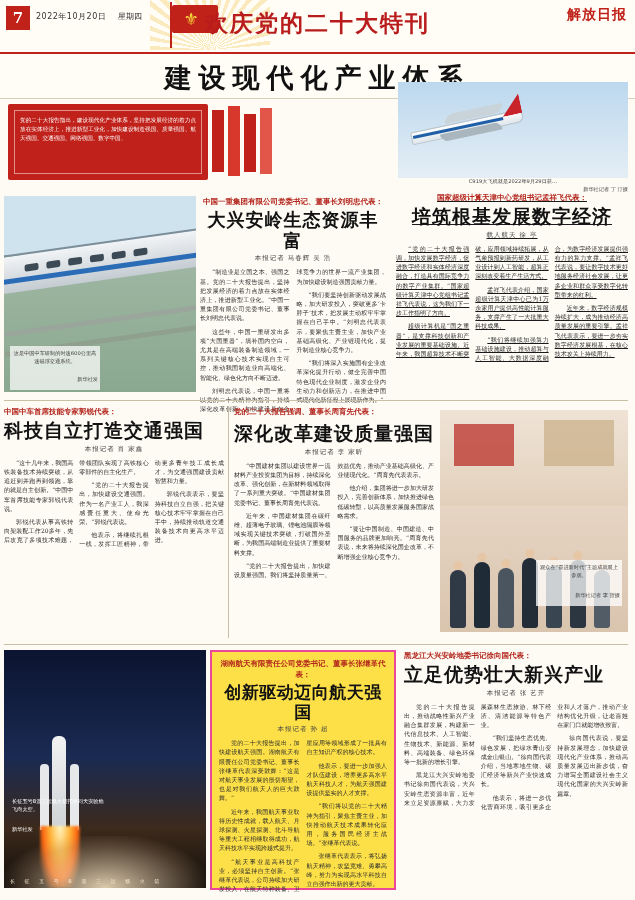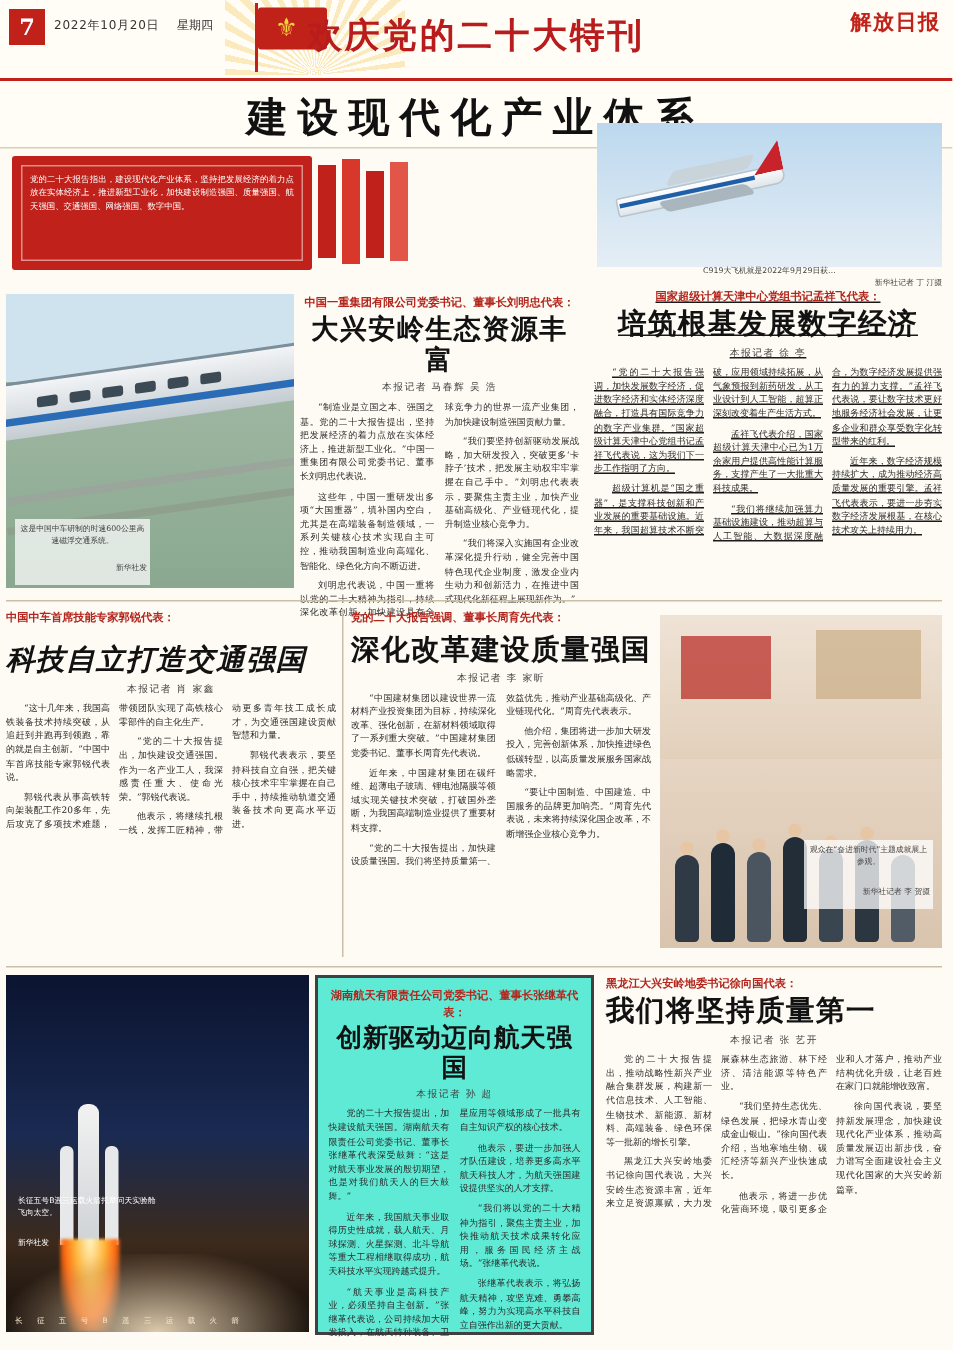--- a/index.html
+++ b/index.html
@@ -169,21 +169,21 @@
     position:absolute;left:36px;bottom:0;width:40px;height:62px;
     background:radial-gradient(ellipse at 50% 0%,#fff7c4,#ffb43a 35%,#ff6a12 60%,rgba(255,60,0,0) 85%);
     filter:blur(1px);
   }
   .rocket-smoke{
     position:absolute;left:0;right:0;bottom:0;height:52px;
     background:radial-gradient(ellipse at 50% 100%,rgba(255,235,200,.85),rgba(180,150,120,.25) 60%,rgba(0,0,0,0) 75%);
   }
   
   .boxed{
-    position:absolute;border:2px solid #404040;background:#5eead4;
+    position:absolute;border:2px solid #ec4899;background:#fde047;
     box-sizing:border-box;
   }
 </style>
 </head>
 <body>
 
 <div class="page">
 
   <div class="masthead">
     <div class="page-num-box">7</div>
@@ -235,21 +235,21 @@
       <p>这些年，中国一重研发出多项“大国重器”，填补国内空白，尤其是在高端装备制造领域，一系列关键核心技术实现自主可控，推动我国制造业向高端化、智能化、绿色化方向不断迈进。</p>
       <p>刘明忠代表说，中国一重将以党的二十大精神为指引，持续深化改革创新，加快建设具有全球竞争力的世界一流产业集团，为加快建设制造强国贡献力量。</p>
       <p>“我们要坚持创新驱动发展战略，加大研发投入，突破更多‘卡脖子’技术，把发展主动权牢牢掌握在自己手中。”刘明忠代表表示，要聚焦主责主业，加快产业基础高级化、产业链现代化，提升制造业核心竞争力。</p>
       <p>“我们将深入实施国有企业改革深化提升行动，健全完善中国特色现代企业制度，激发企业内生动力和创新活力，在推进中国式现代化新征程上展现新作为。”</p>
     </div>
   </div>
 
   <div style="position:absolute;left:396px;top:192px;width:232px;text-decoration:underline;">
     <div class="kicker" style="text-align:center;">国家超级计算天津中心党组书记孟祥飞代表：</div>
     <div class="title" style="font-size:19px;text-align:center;margin-top:3px;letter-spacing:1px;">培筑根基发展数字经济</div>
-    <div class="byline">本报记者    徐    亭</div>
+    <div class="byline">载人航天    徐    亭</div>
     <div class="body cols3">
       <p>“党的二十大报告强调，加快发展数字经济，促进数字经济和实体经济深度融合，打造具有国际竞争力的数字产业集群。”国家超级计算天津中心党组书记孟祥飞代表说，这为我们下一步工作指明了方向。</p>
       <p>超级计算机是“国之重器”，是支撑科技创新和产业发展的重要基础设施。近年来，我国超算技术不断突破，应用领域持续拓展，从气象预报到新药研发，从工业设计到人工智能，超算正深刻改变着生产生活方式。</p>
       <p>孟祥飞代表介绍，国家超级计算天津中心已为1万余家用户提供高性能计算服务，支撑产生了一大批重大科技成果。</p>
       <p>“我们将继续加强算力基础设施建设，推动超算与人工智能、大数据深度融合，为数字经济发展提供强有力的算力支撑。”孟祥飞代表说，要让数字技术更好地服务经济社会发展，让更多企业和群众享受数字化转型带来的红利。</p>
       <p>近年来，数字经济规模持续扩大，成为推动经济高质量发展的重要引擎。孟祥飞代表表示，要进一步夯实数字经济发展根基，在核心技术攻关上持续用力。</p>
     </div>
   </div>
 
   <div class="photo ph-train" style="left:4px;top:196px;width:192px;height:196px;">
@@ -266,21 +266,21 @@
     <div class="train-stripe"></div>
     <div style="position:absolute;left:6px;top:150px;width:90px;height:44px;background:rgba(255,255,255,.72);"></div>
     <div class="caption" style="position:absolute;left:8px;top:154px;width:86px;">这是中国中车研制的时速600公里高速磁浮交通系统。</div>
     <div class="caption" style="position:absolute;left:8px;top:180px;width:86px;text-align:right;">新华社发</div>
   </div>
 
   <div class="hrule" style="left:4px;top:400px;width:624px;"></div>
 
   <div style="position:absolute;left:4px;top:406px;width:220px;">
     <div class="kicker">中国中车首席技能专家郭锐代表：</div>
-    <div class="title" style="font-size:19px;margin-top:13px;letter-spacing:1px;font-style:italic;">科技自立打造交通强国</div>
+    <div class="title" style="font-size:19px;margin-top:3px;letter-spacing:1px;">科技自立打造交通强国</div>
     <div class="byline">本报记者    肖  家鑫</div>
     <div class="body cols3" style="height:216px;">
       <p>“这十几年来，我国高铁装备技术持续突破，从追赶到并跑再到领跑，靠的就是自主创新。”中国中车首席技能专家郭锐代表说。</p>
       <p>郭锐代表从事高铁转向架装配工作20多年，先后攻克了多项技术难题，带领团队实现了高铁核心零部件的自主化生产。</p>
       <p>“党的二十大报告提出，加快建设交通强国。作为一名产业工人，我深感责任重大、使命光荣。”郭锐代表说。</p>
       <p>他表示，将继续扎根一线，发挥工匠精神，带动更多青年技工成长成才，为交通强国建设贡献智慧和力量。</p>
       <p>郭锐代表表示，要坚持科技自立自强，把关键核心技术牢牢掌握在自己手中，持续推动轨道交通装备技术向更高水平迈进。</p>
     </div>
   </div>
 
@@ -351,21 +351,21 @@
       <p>近年来，我国航天事业取得历史性成就，载人航天、月球探测、火星探测、北斗导航等重大工程相继取得成功，航天科技水平实现跨越式提升。</p>
       <p>“航天事业是高科技产业，必须坚持自主创新。”张继革代表说，公司持续加大研发投入，在航天特种装备、卫星应用等领域形成了一批具有自主知识产权的核心技术。</p>
       <p>他表示，要进一步加强人才队伍建设，培养更多高水平航天科技人才，为航天强国建设提供坚实的人才支撑。</p>
       <p>“我们将以党的二十大精神为指引，聚焦主责主业，加快推动航天技术成果转化应用，服务国民经济主战场。”张继革代表说。</p>
       <p>张继革代表表示，将弘扬航天精神，攻坚克难、勇攀高峰，努力为实现高水平科技自立自强作出新的更大贡献。</p>
     </div>
   </div>
 
   <div style="position:absolute;left:404px;top:650px;width:224px;">
     <div class="kicker">黑龙江大兴安岭地委书记徐向国代表：</div>
-    <div class="title" style="font-size:19px;margin-top:3px;letter-spacing:1px;">我们将坚持质量第一</div>
+    <div class="title" style="font-size:19px;margin-top:3px;letter-spacing:1px;">立足优势壮大新兴产业</div>
     <div class="byline">本报记者    张  艺开</div>
     <div class="body cols3" style="height:192px;">
       <p>党的二十大报告提出，推动战略性新兴产业融合集群发展，构建新一代信息技术、人工智能、生物技术、新能源、新材料、高端装备、绿色环保等一批新的增长引擎。</p>
       <p>黑龙江大兴安岭地委书记徐向国代表说，大兴安岭生态资源丰富，近年来立足资源禀赋，大力发展森林生态旅游、林下经济、清洁能源等特色产业。</p>
       <p>“我们坚持生态优先、绿色发展，把绿水青山变成金山银山。”徐向国代表介绍，当地寒地生物、碳汇经济等新兴产业快速成长。</p>
       <p>他表示，将进一步优化营商环境，吸引更多企业和人才落户，推动产业结构优化升级，让老百姓在家门口就能增收致富。</p>
       <p>徐向国代表说，要坚持新发展理念，加快建设现代化产业体系，推动高质量发展迈出新步伐，奋力谱写全面建设社会主义现代化国家的大兴安岭新篇章。</p>
     </div>
   </div>
 

